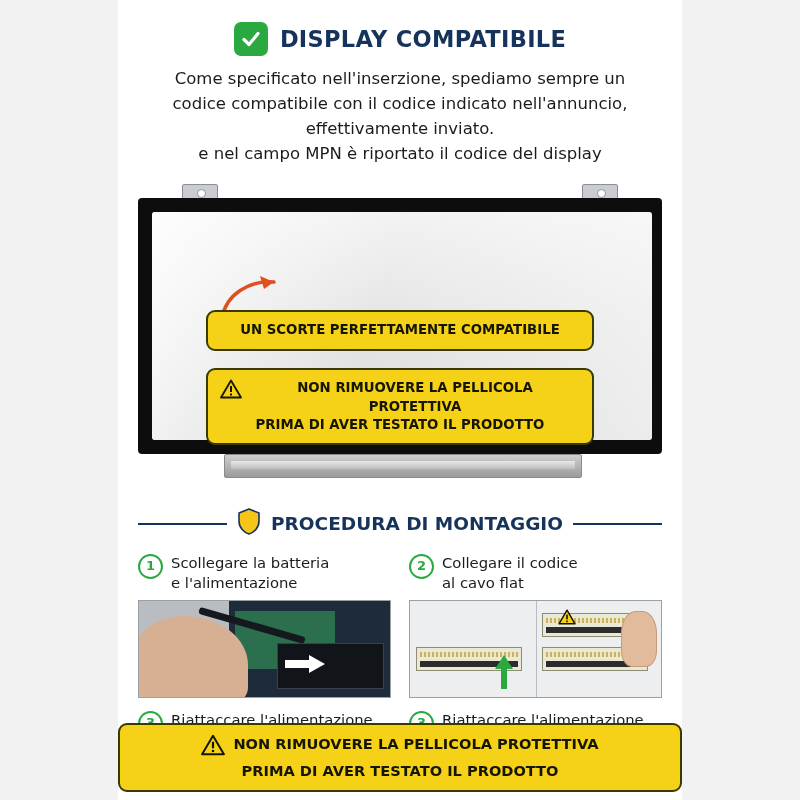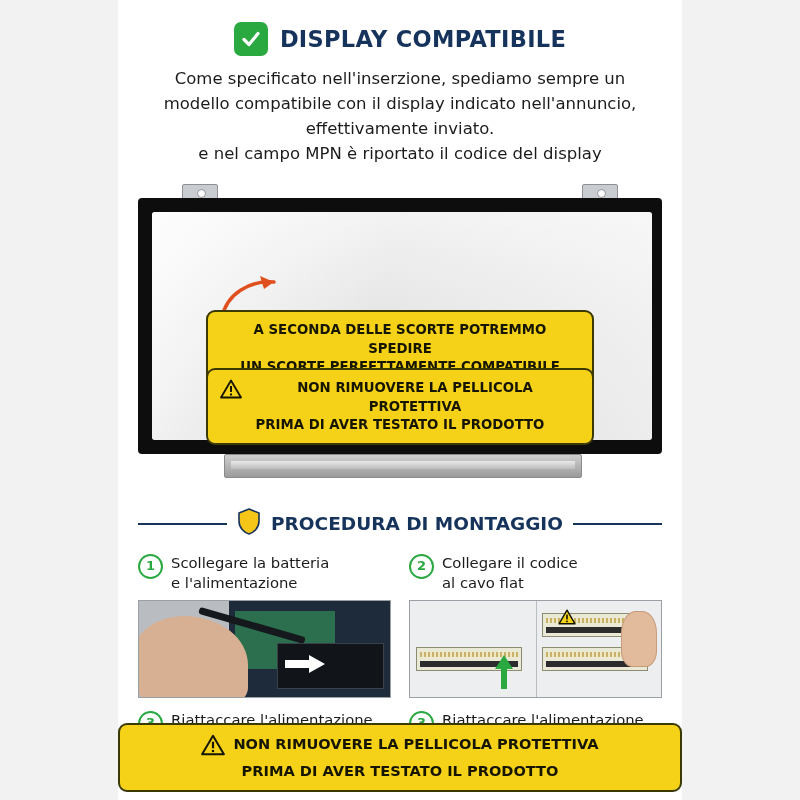--- a/index.html
+++ b/index.html
@@ -354,21 +354,21 @@
       <span class="check-badge">
         <svg width="22" height="22" viewBox="0 0 22 22" aria-hidden="true">
           <path d="M4 11.5 L9 16.5 L18 5.5" fill="none" stroke="#ffffff" stroke-width="3.2" stroke-linecap="round" stroke-linejoin="round"></path>
         </svg>
       </span>
       <span class="header-title">DISPLAY COMPATIBILE</span>
     </div>
 
     <div class="intro">
       <div>Come specificato nell'inserzione, spediamo sempre un</div>
-      <div>modello compatibile con il display indicato nell'annuncio,</div>
+      <div>codice compatibile con il codice indicato nell'annuncio,</div>
       <div>effettivamente inviato.</div>
       <div>e nel campo MPN è riportato il codice del display</div>
     </div>
 
     <div class="screen-wrap">
       <div class="bracket left"></div>
       <div class="bracket right"></div>
 
       <div class="panel">
         <div class="panel-inner">
@@ -377,21 +377,20 @@
       </div>
 
       <div class="arrow-curve">
         <svg width="70" height="48" viewBox="0 0 70 48" aria-hidden="true">
           <path d="M6 46 C10 22, 34 8, 58 10" fill="none" stroke="#e0501e" stroke-width="3.4" stroke-linecap="round"></path>
           <path d="M58 10 L44 4 L48 17 Z" fill="#e0501e"></path>
         </svg>
       </div>
 
       <div class="yellow-box one">
-        <div>A SECONDA DELLE SCORTE POTREMMO SPEDIRE</div>
         <div>UN SCORTE PERFETTAMENTE COMPATIBILE</div>
       </div>
 
       <div class="yellow-box two">
         <div class="warn-row">
           <span class="warn-tri">
             <svg width="22" height="20" viewBox="0 0 22 20" aria-hidden="true">
               <path d="M11 1.5 L21 18.5 L1 18.5 Z" fill="#f5d117" stroke="#151500" stroke-width="1.8" stroke-linejoin="round"></path>
               <rect x="10" y="7" width="2" height="6" fill="#151500"></rect>
               <rect x="10" y="14.5" width="2" height="2" fill="#151500"></rect>

